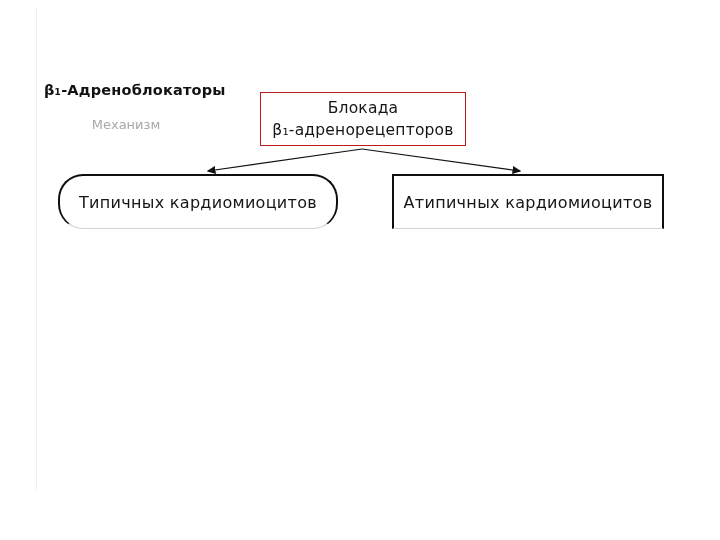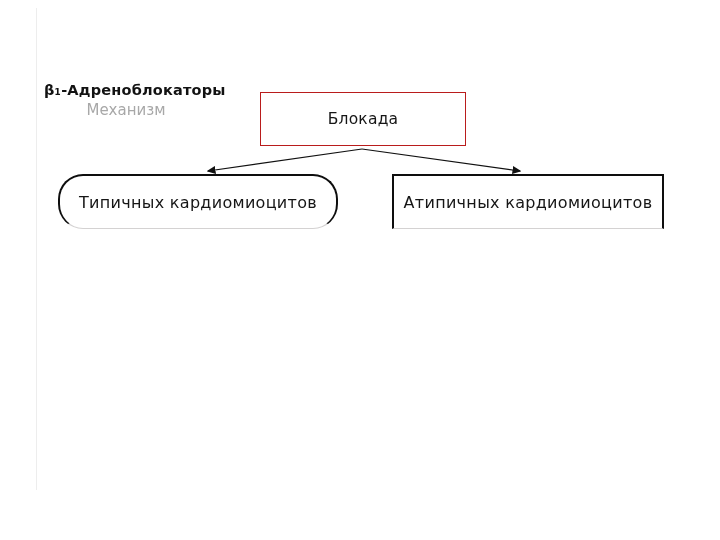--- a/index.html
+++ b/index.html
@@ -33,22 +33,22 @@
     text-align: center;
   }
   .title {
     font-size: 14.5px;
     font-weight: 700;
     letter-spacing: 0.2px;
     color: #121212;
     white-space: nowrap;
   }
   .subtitle {
-    margin-top: 3px;
-    font-size: 15px;
+    margin-top: 19px;
+    font-size: 13px;
     line-height: 1.3;
     color: #a8a8a8;
   }
   
   .root-box {
     position: absolute;
     left: 260px;
     top: 92px;
     width: 204px;
     height: 52px;
@@ -100,20 +100,21 @@
 
   <div class="header">
     <div class="title">β₁-Адреноблокаторы</div>
     <div class="subtitle">
       <div>Механизм</div>
     </div>
   </div>
 
   <div class="root-box">
     <div>Блокада</div>
+    <div>β₁-адренорецепторов</div>
   </div>
 
   <svg class="arrows" viewBox="0 0 720 540" xmlns="http://www.w3.org/2000/svg">
     <defs>
       <marker id="arrowhead" markerWidth="9" markerHeight="8" refX="7.5" refY="4" orient="auto" markerUnits="userSpaceOnUse">
         <path d="M0,0 L9,4 L0,8 z" fill="#111111"></path>
       </marker>
     </defs>
     <line x1="362" y1="149" x2="208" y2="171" stroke="#111111" stroke-width="1.2" marker-end="url(#arrowhead)"></line>
     <line x1="362" y1="149" x2="520" y2="171" stroke="#111111" stroke-width="1.2" marker-end="url(#arrowhead)"></line>

